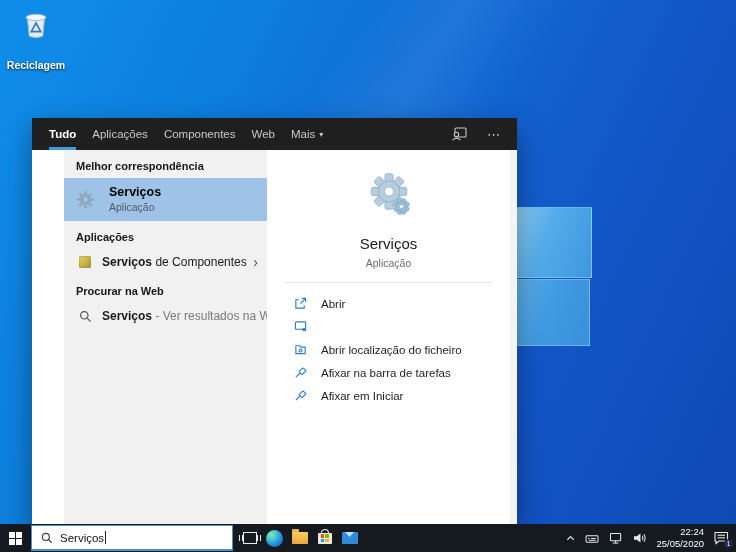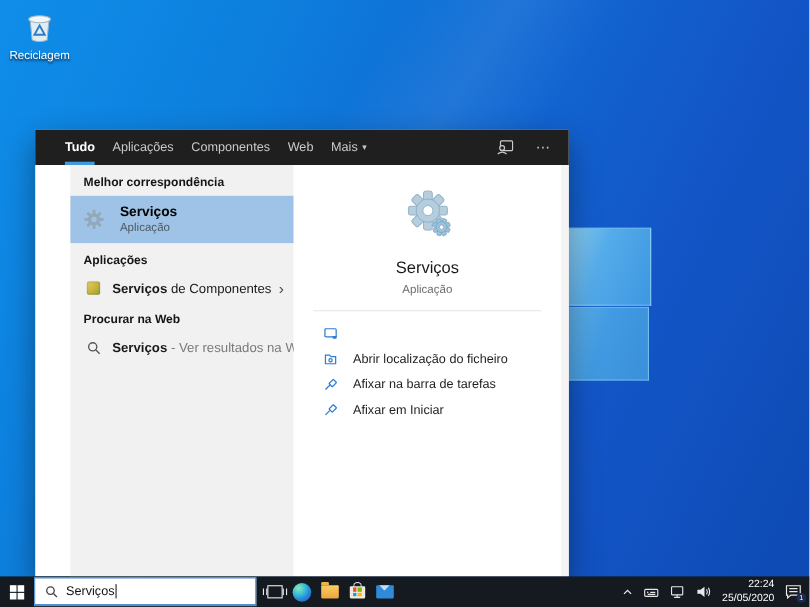--- a/index.html
+++ b/index.html
@@ -8,32 +8,32 @@
     background:linear-gradient(115deg,#0f8ee9 0%,#0d7fdd 25%,#1166d2 52%,#1355c7 72%,#0d49b2 100%);}
   .ray{position:absolute;inset:0;background:linear-gradient(123deg,rgba(255,255,255,0) 34%,rgba(255,255,255,.07) 43%,rgba(255,255,255,0) 52%);pointer-events:none;}
   
   .pane{position:absolute;border:1px solid rgba(140,205,245,.55);}
   .pane-top{left:515px;top:207px;width:75px;height:69px;
     background:linear-gradient(110deg,#8ed0f4 0%,#55acea 40%,#3e97e0 100%);}
   .pane-bottom{left:515px;top:279px;width:73px;height:65px;
     background:linear-gradient(110deg,#5fb2ea 0%,#419ae2 45%,#3a90da 100%);}
 
   
-  .desk-icon{position:absolute;width:72px;display:flex;flex-direction:column;align-items:center;gap:3px;}
+  .desk-icon{position:absolute;width:72px;display:flex;flex-direction:column;align-items:center;gap:17px;font-weight:bold;}
   .desk-icon .lbl{color:#fff;font-size:10.5px;text-align:center;line-height:1.2;
     text-shadow:0 1px 2px rgba(0,0,0,.75);}
   .bin-wrap{width:34px;height:34px;}
   .edge-ball{width:28px;height:28px;border-radius:50%;
     background:radial-gradient(circle at 32% 28%,#8fe6b2 0%,#3ec3d4 32%,#2585d8 62%,#1c54bc 100%);
     box-shadow:inset -2px -3px 6px rgba(10,40,120,.5);}
 
   
   .flyout{position:absolute;left:32px;top:118px;width:485px;height:406px;
     box-shadow:0 10px 26px rgba(0,0,0,.38);background:#fff;}
-  .fly-header{height:32px;background:#1f1f1f;display:flex;align-items:center;padding-left:27px;position:relative;}
+  .fly-header{height:32px;background:#1f1f1f;display:flex;align-items:center;padding-left:17px;position:relative;}
   .tab{color:#c9c9c9;font-size:11.5px;margin-right:16px;height:32px;line-height:32px;position:relative;cursor:default;}
   .tab.active{color:#fff;font-weight:bold;}
   .tab.active::after{content:"";position:absolute;left:0;right:0;bottom:0;height:3px;background:#3f9bde;}
   .tab .caret{font-size:8px;margin-left:4px;position:relative;top:-1px;}
   .fly-header-right{margin-left:auto;display:flex;align-items:center;gap:20px;padding-right:16px;color:#c9c9c9;}
   .fly-header-right .dots{font-size:13px;letter-spacing:1px;}
   .fly-body{display:flex;height:374px;}
 
   
   .lpanel{width:203px;background:#f1f1f1;flex:none;display:flex;flex-direction:column;margin-left:32px;}
@@ -205,20 +205,29 @@
           </svg>
           <div class="hero-title">Serviços</div>
           <div class="hero-sub">Aplicação</div>
         </div>
         <div class="divider"></div>
 
         <div class="actions">
           <div class="a-row">
             <span class="a-ic">
               <svg viewBox="0 0 14 14" width="13" height="13" fill="none" stroke="#2b7cd3" stroke-width="1.2">
+                <path d="M5 3 H2 V12 H11 V9"></path>
+                <path d="M7 7 L12.5 1.5 M8.5 1.5 H12.5 V5.5"></path>
+              </svg>
+            </span>
+            <span class="a-lbl">Abrir</span>
+          </div>
+          <div class="a-row">
+            <span class="a-ic">
+              <svg viewBox="0 0 14 14" width="13" height="13" fill="none" stroke="#2b7cd3" stroke-width="1.2">
                 <rect x="1.5" y="2" width="11" height="8" rx="1"></rect>
                 <path d="M9 9 v2.2 q2 1.3 4 0 V9 Z" fill="#2b7cd3" stroke="none"></path>
               </svg>
             </span>
           </div>
           <div class="a-row">
             <span class="a-ic">
               <svg viewBox="0 0 14 14" width="13" height="13" fill="none" stroke="#2b7cd3" stroke-width="1.2">
                 <path d="M2 3 H6 L7.5 4.5 H12 V11.5 H2 Z"></path>
                 <circle cx="7" cy="8" r="1.6"></circle>

